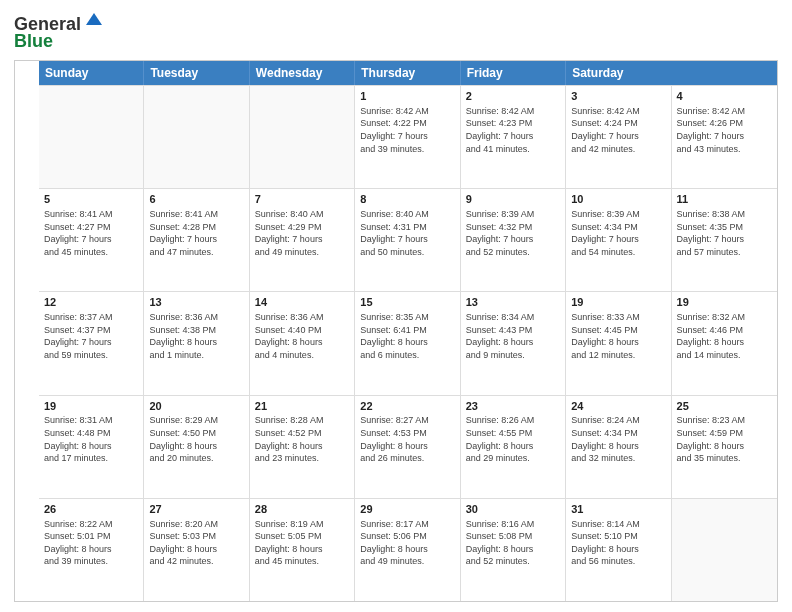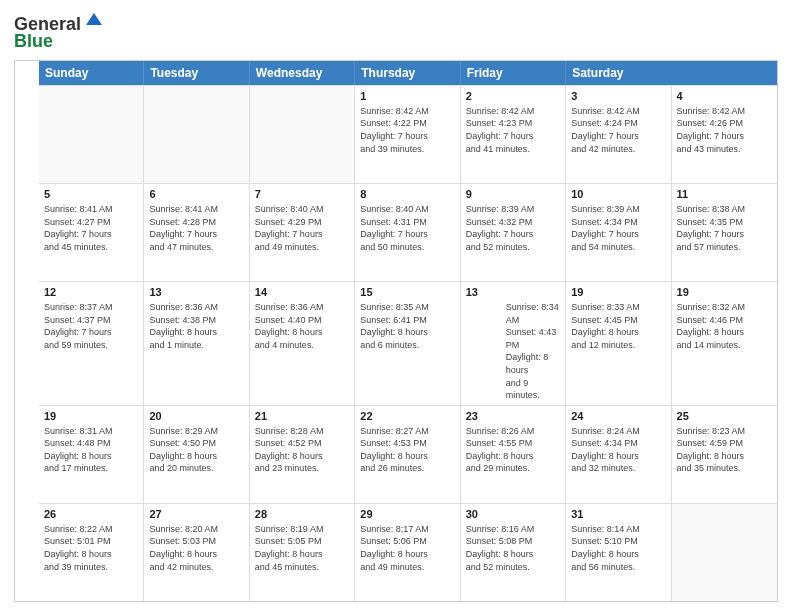--- a/index.html
+++ b/index.html
@@ -241,21 +241,21 @@
           </div>
           <div class="cal-cell">
             <span class="day-num">15</span>
             <div class="day-info" style="white-space: pre-line;">Sunrise: 8:35 AM
 Sunset: 6:41 PM
 Daylight: 8 hours
 and 6 minutes.</div>
           </div>
           <div class="cal-cell">
             <span class="day-num">13</span>
-            <div class="day-info" style="white-space: pre-line; margin-left: 40px;">Sunrise: 8:34 AM
+            <div class="day-info" style="white-space: pre-line;">Sunrise: 8:34 AM
 Sunset: 4:43 PM
 Daylight: 8 hours
 and 9 minutes.</div>
           </div>
           <div class="cal-cell">
             <span class="day-num">19</span>
             <div class="day-info" style="white-space: pre-line;">Sunrise: 8:33 AM
 Sunset: 4:45 PM
 Daylight: 8 hours
 and 12 minutes.</div>

